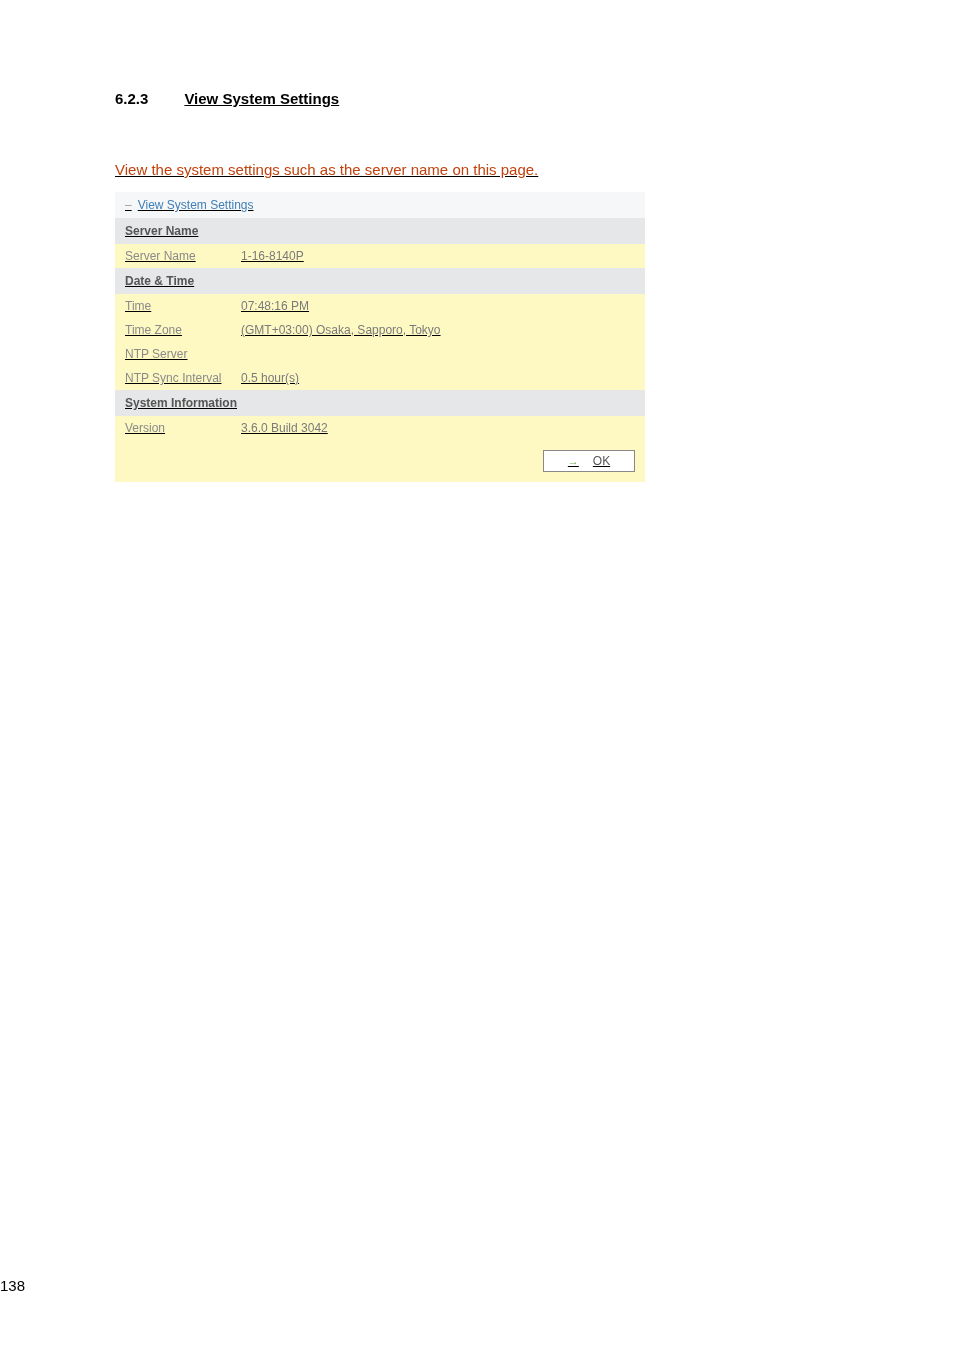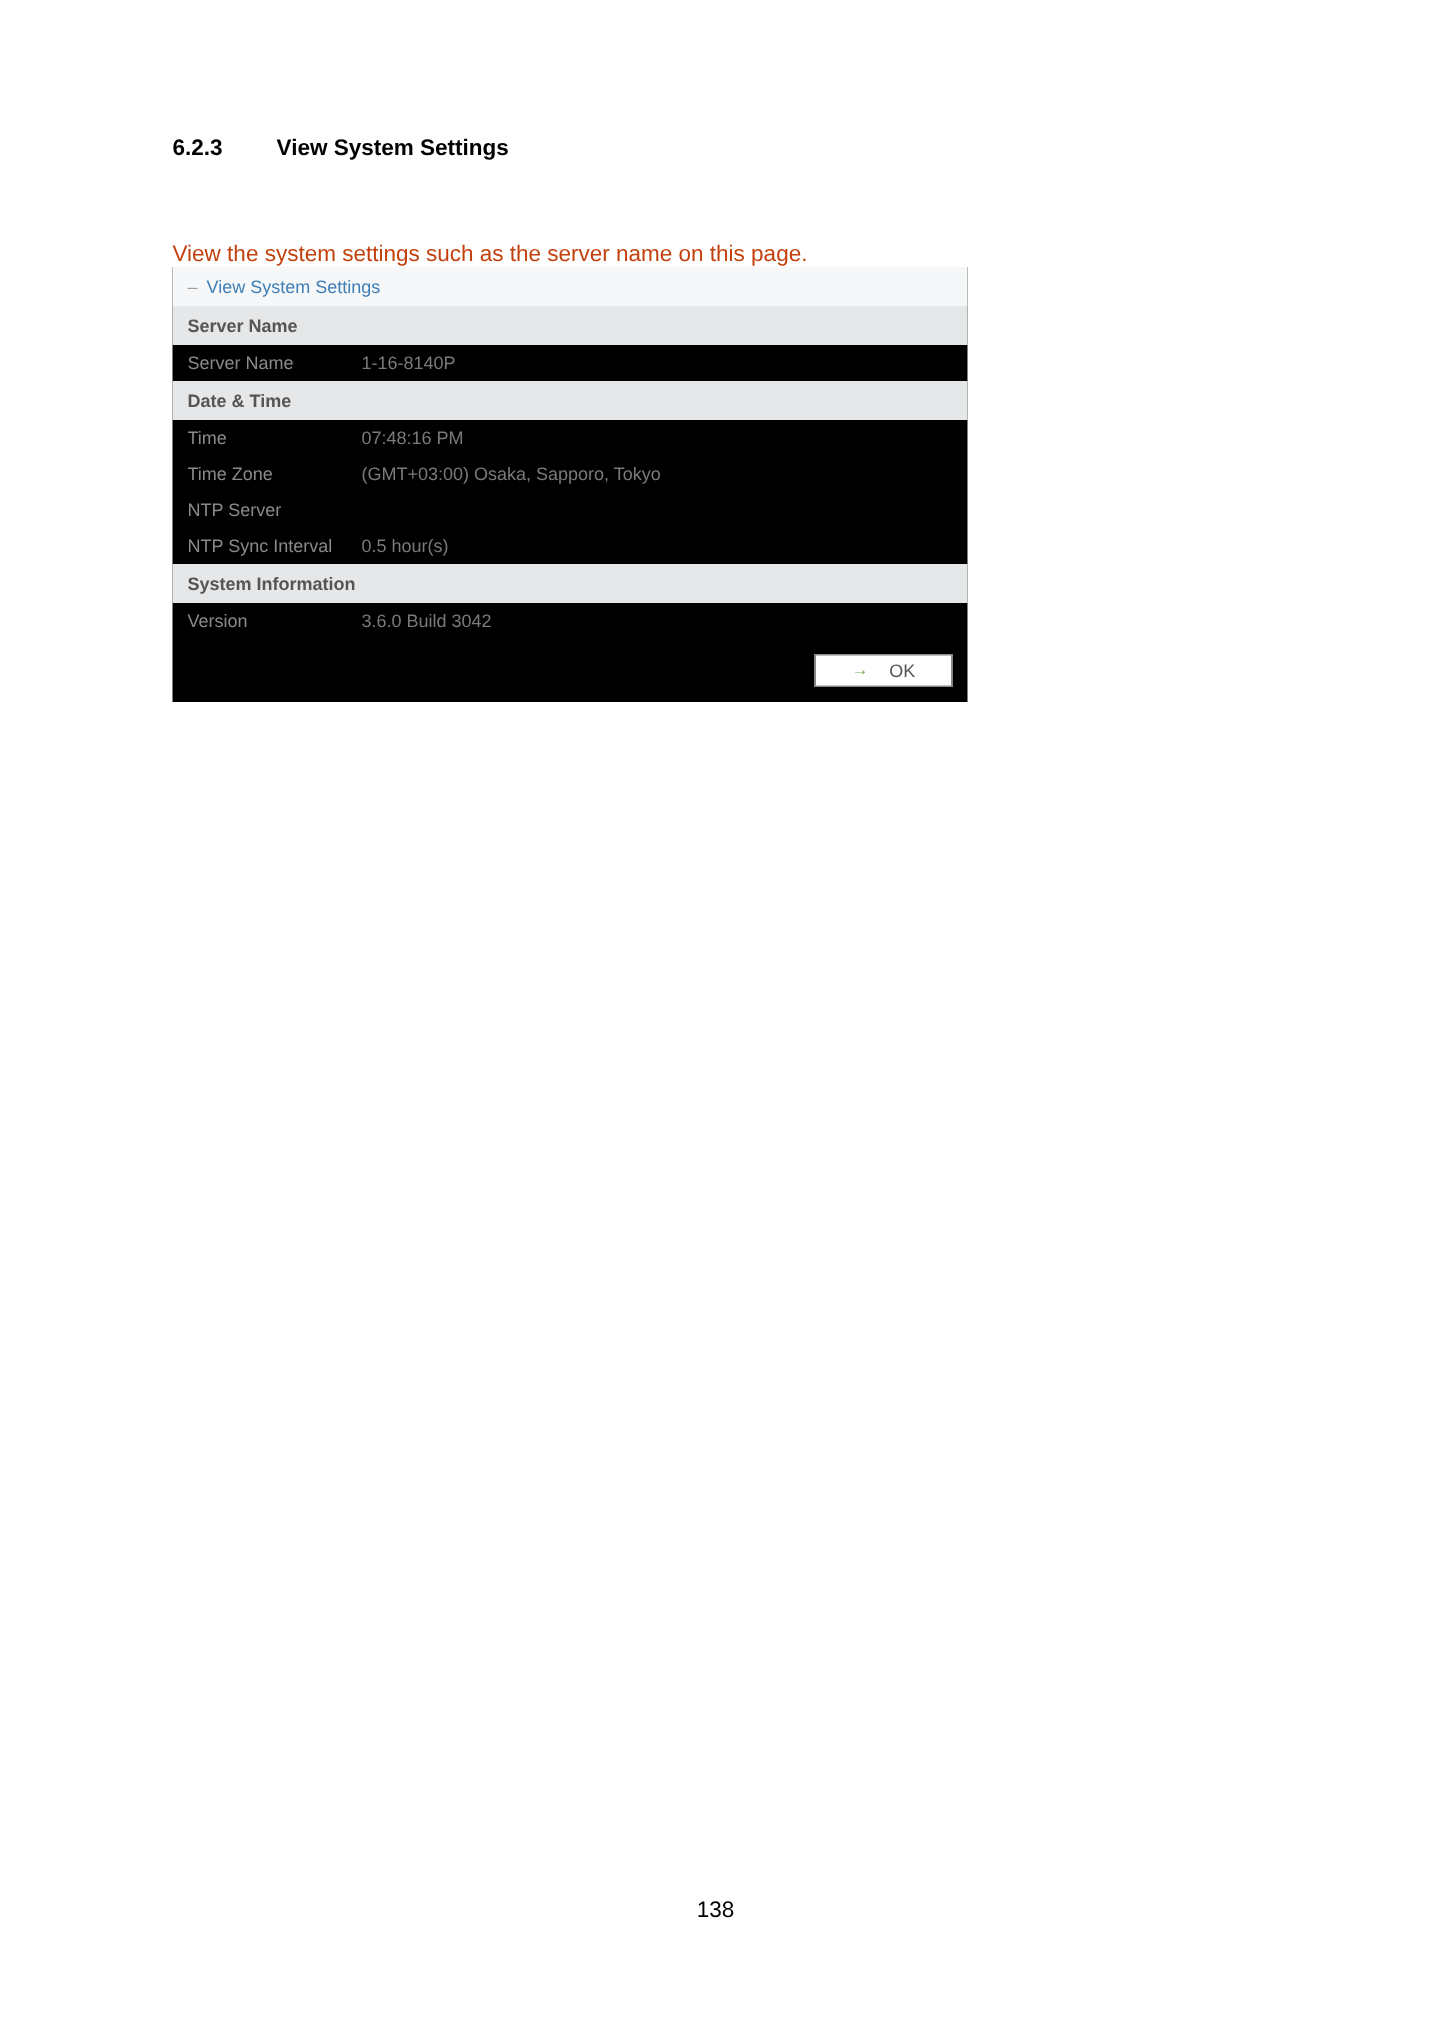--- a/index.html
+++ b/index.html
@@ -6,40 +6,41 @@
     margin: 0;
     padding: 0;
     background: #ffffff;
     font-family: Verdana, Arial, sans-serif;
     width: 954px;
     height: 1350px;
     position: relative;
   }
   .page {
     padding: 90px 82px 0 115px;
+    text-decoration: underline;
   }
   .heading {
     font-family: Verdana, Arial, sans-serif;
     font-size: 15px;
     font-weight: bold;
     color: #000000;
   }
   .heading .num {
     display: inline-block;
     margin-right: 36px;
   }
   .intro {
     margin-top: 54px;
     font-size: 15px;
     color: #c2410c;
   }
   .panel {
-    margin-top: 0;
+    margin-top: 14px;
     width: 530px;
-    background: #000000;
+    background: #fef9c3;
     font-size: 12px;
     color: #7a7a7a;
   }
   .panel-header {
     padding: 6px 10px;
     color: #3f7fb7;
     background: #f6f7f8;
   }
   .dash {
     color: #a0a0a0;
@@ -80,24 +81,24 @@
     justify-content: center;
     gap: 14px;
     cursor: pointer;
   }
   .ok-btn .arrow {
     color: #6aa84f;
     font-size: 11px;
   }
   .pagenum {
     position: absolute;
-    bottom: 68px;
+    bottom: 56px;
     left: 0;
     right: 0;
-    text-align: center;
+    text-align: left;
     font-size: 15px;
     color: #000000;
   }
 </style>
 </head>
 <body>
 
 <div class="page">
   <div class="heading">
     <span class="num">6.2.3</span><span>View System Settings</span>

